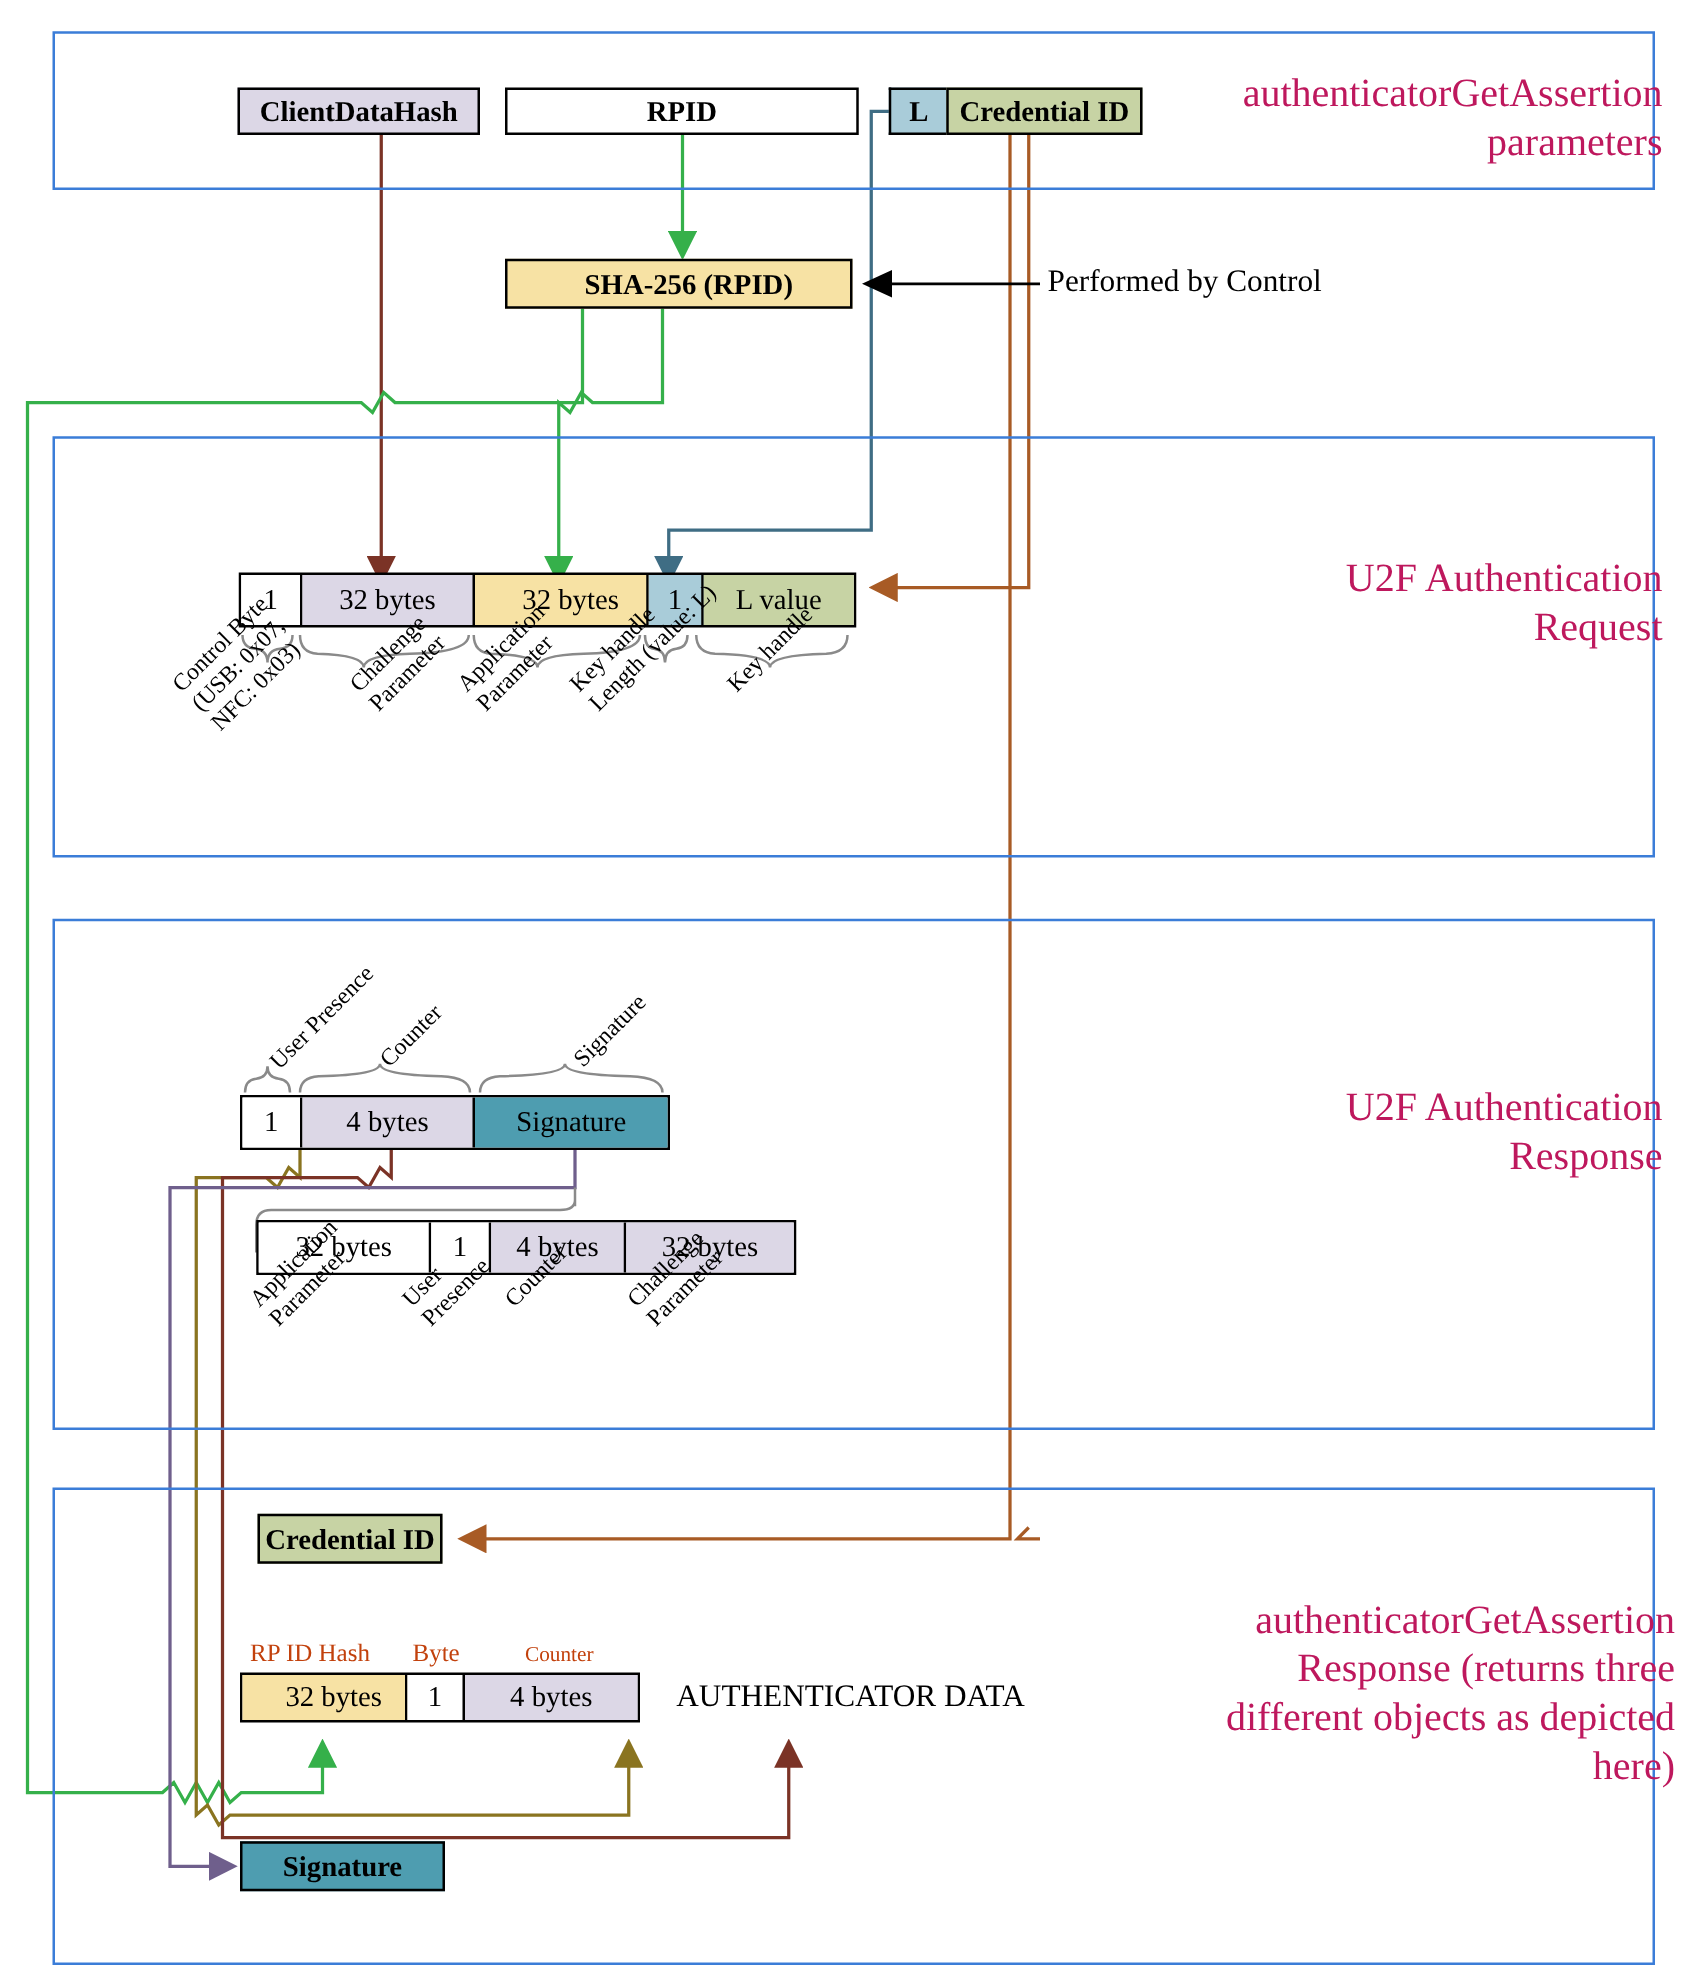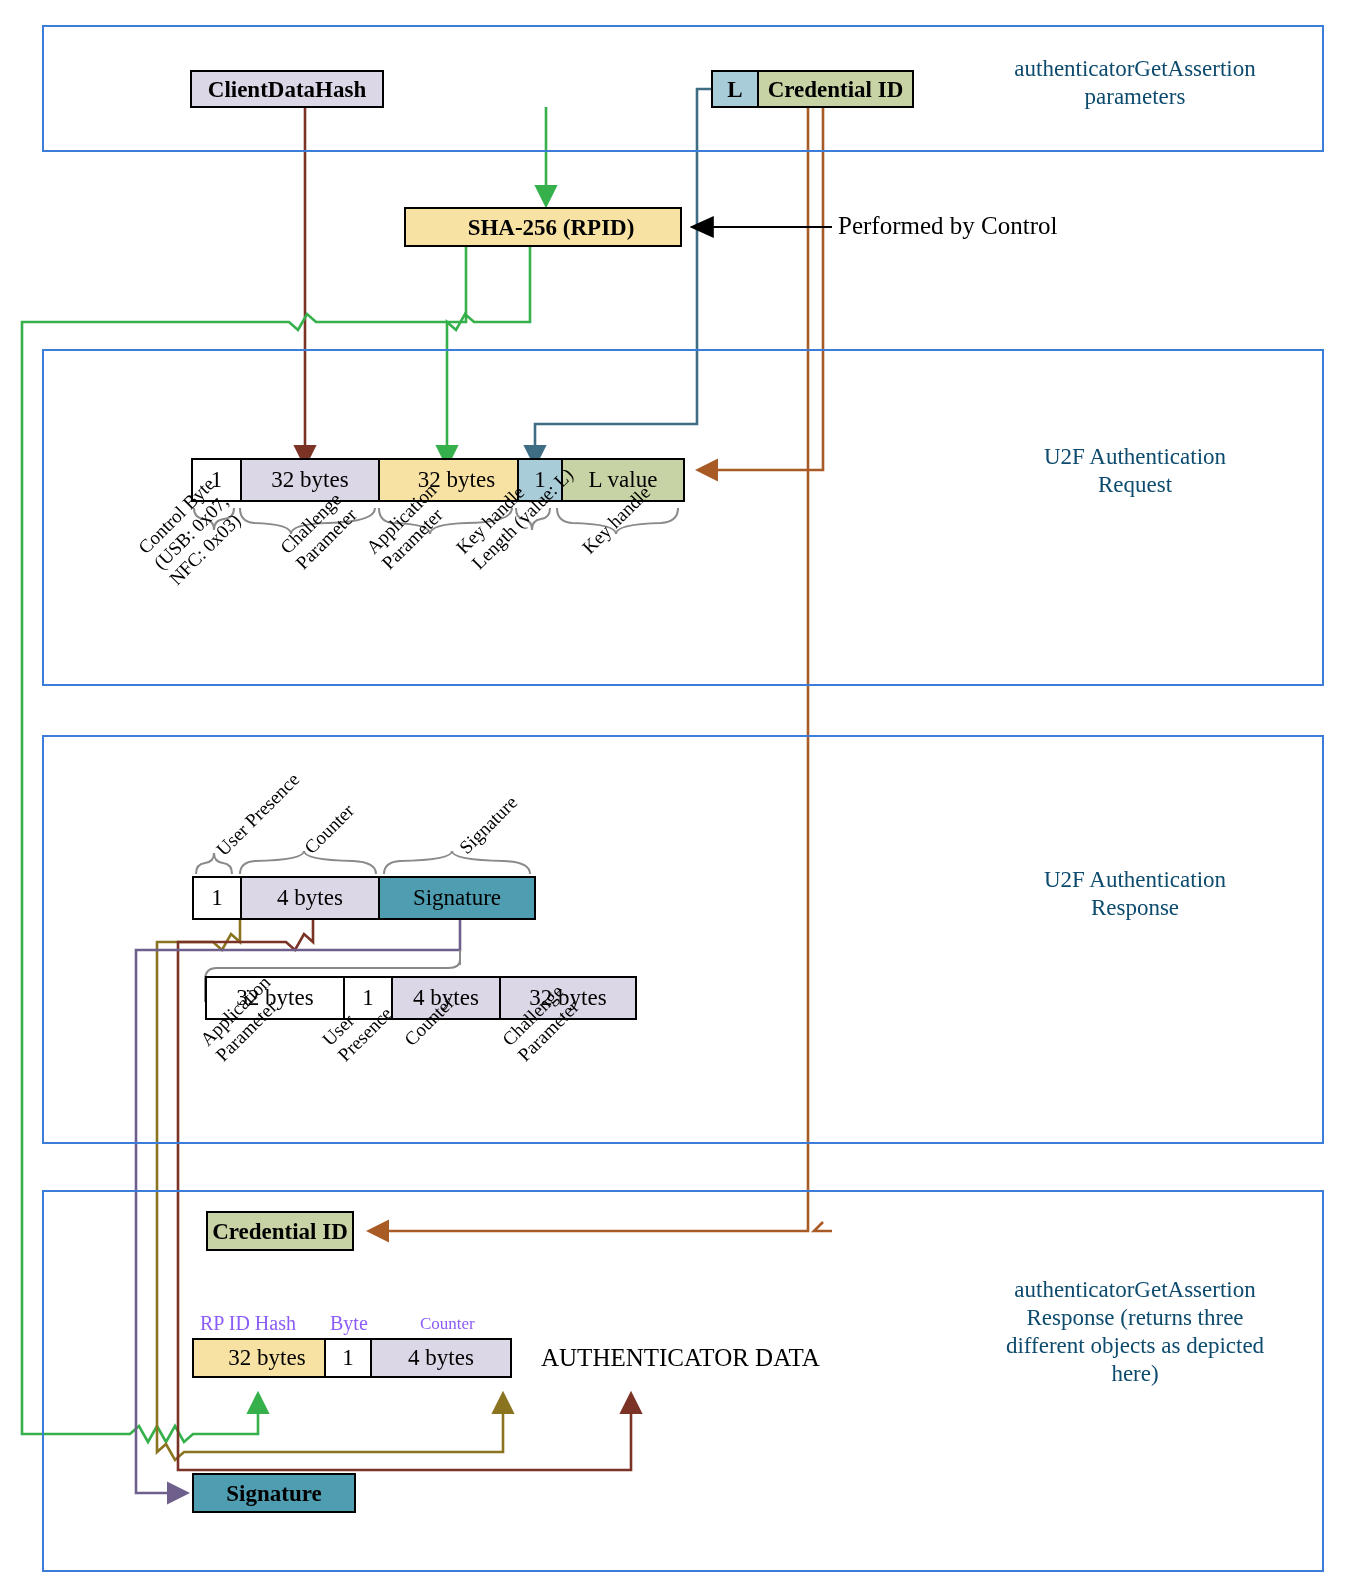--- a/index.html
+++ b/index.html
@@ -1,31 +1,31 @@
 <!DOCTYPE html>
 <html><head>
 <meta charset="utf-8">
 <style>
   html,body{margin:0;padding:0;background:#ffffff;}
   body{width:1366px;height:1590px;position:relative;font-family:"Liberation Serif","DejaVu Serif",serif;color:#000;}
   #stage{position:absolute;left:0;top:0;width:1366px;height:1590px;overflow:hidden;}
   svg.wires{position:absolute;left:0;top:0;width:1366px;height:1590px;pointer-events:none;}
 
   .panel{position:absolute;border:2px solid #3b7dd8;box-sizing:border-box;background:transparent;}
-  .panel-label{position:absolute;text-align:center;font-size:23px;line-height:1.22;color:#0c4a6e;}
+  .panel-label{position:absolute;text-align:right;font-size:32px;line-height:1.22;color:#be185d;}
 
   .blk{position:absolute;box-sizing:border-box;border:2.5px solid #000;display:flex;align-items:center;justify-content:center;font-size:23px;line-height:1;text-align:center;font-weight:bold;}
   .blk.thin{border-width:2px;}
 
   .seg-row{position:absolute;display:flex;box-sizing:border-box;border:2.5px solid #000;}
   .seg{box-sizing:border-box;display:flex;align-items:center;justify-content:center;font-size:23px;border-right:2.5px solid #000;}
   .seg:last-child{border-right:none;}
 
   .rot-lbl{position:absolute;font-size:19px;white-space:pre;transform-origin:0 0;transform:rotate(-45deg);line-height:1.15;color:#000;}
-  .flat-lbl{position:absolute;font-size:20px;white-space:nowrap;color:#8b5cf6;}
+  .flat-lbl{position:absolute;font-size:20px;white-space:nowrap;color:#c2410c;}
   .plain-txt{position:absolute;font-size:25px;white-space:nowrap;color:#000;}
 
   .c-lav{background:#dcd7e6;}
   .c-yel{background:#f7e2a4;padding-left:16px;}
   .c-blu{background:#a9ccd9;}
   .c-grn{background:#c7d3a4;}
   .c-teal{background:#4e9db0;}
   .c-white{background:#ffffff;}
 </style>
 </head>
@@ -122,20 +122,21 @@
 Response</div>
 
   <div class="panel" style="left:42px;top:1190px;width:1282px;height:382px;"></div>
   <div class="panel-label" style="left:930px;top:1276px;width:410px;white-space:pre-line;">authenticatorGetAssertion
 Response (returns three
 different objects as depicted
 here)</div>
 
   <div class="blk c-lav" style="left:190px;top:70px;width:194px;height:38px;">ClientDataHash</div>
 
+  <div class="blk c-white" style="left:404px;top:70px;width:283px;height:38px;">RPID</div>
 
   <div class="blk c-blu thin" style="left:711px;top:70px;width:46px;height:38px;border-right:none;">L</div>
   <div class="blk c-grn thin" style="left:757px;top:70px;width:157px;height:38px;">Credential ID</div>
 
   <div class="blk c-yel" style="left:404px;top:207px;width:278px;height:40px;">SHA-256 (RPID)</div>
   <div class="plain-txt" style="left:838px;top:212px;">Performed by Control</div>
 
   <div class="seg-row" style="left:191px;top:458px;height:44px;">
     <div class="seg c-white" style="width:49px;">1</div>
     <div class="seg c-lav" style="width:138px;">32 bytes</div>

